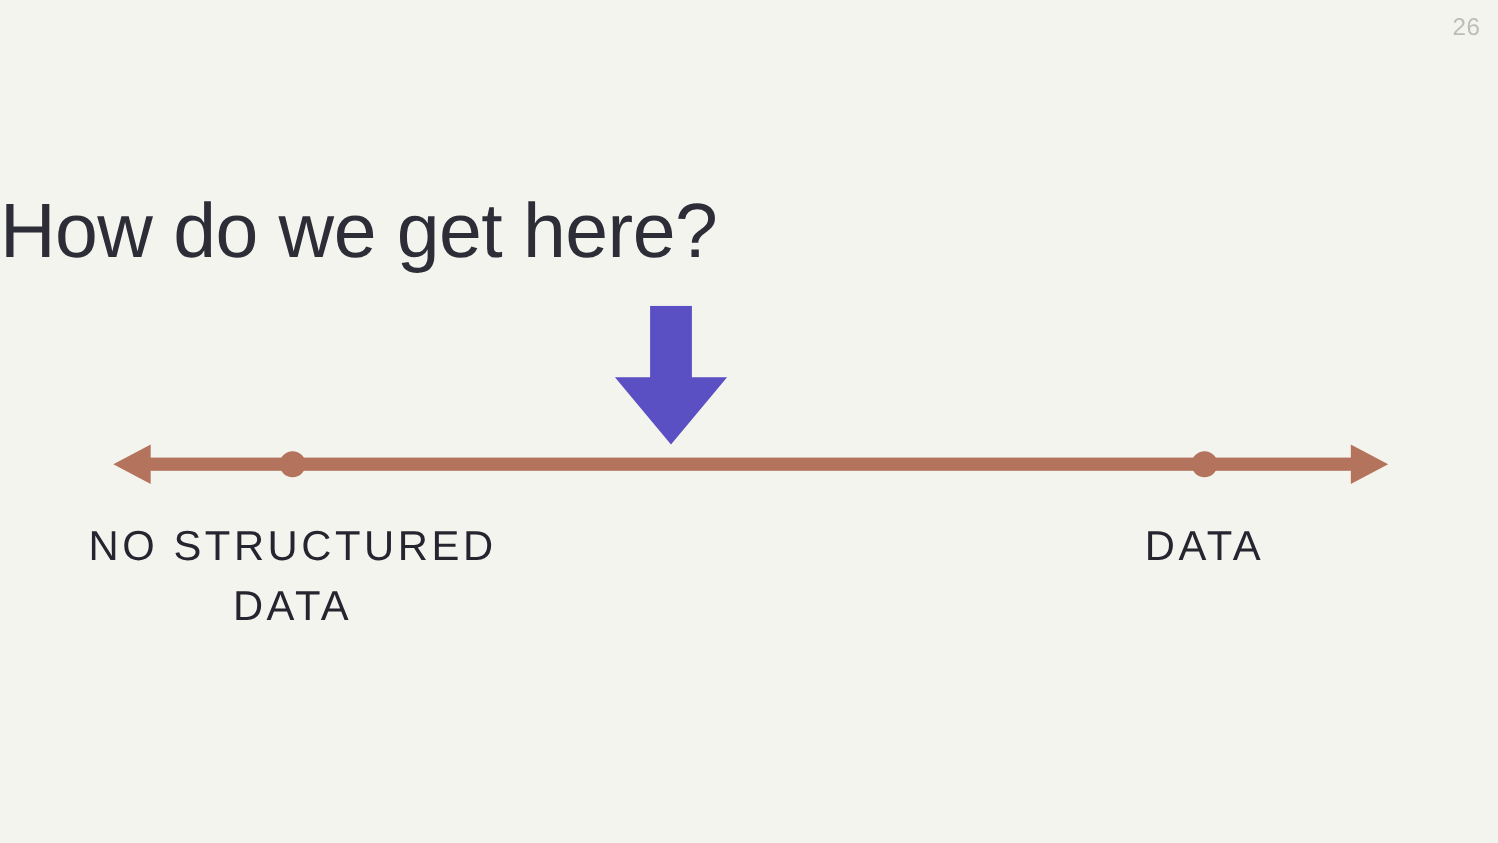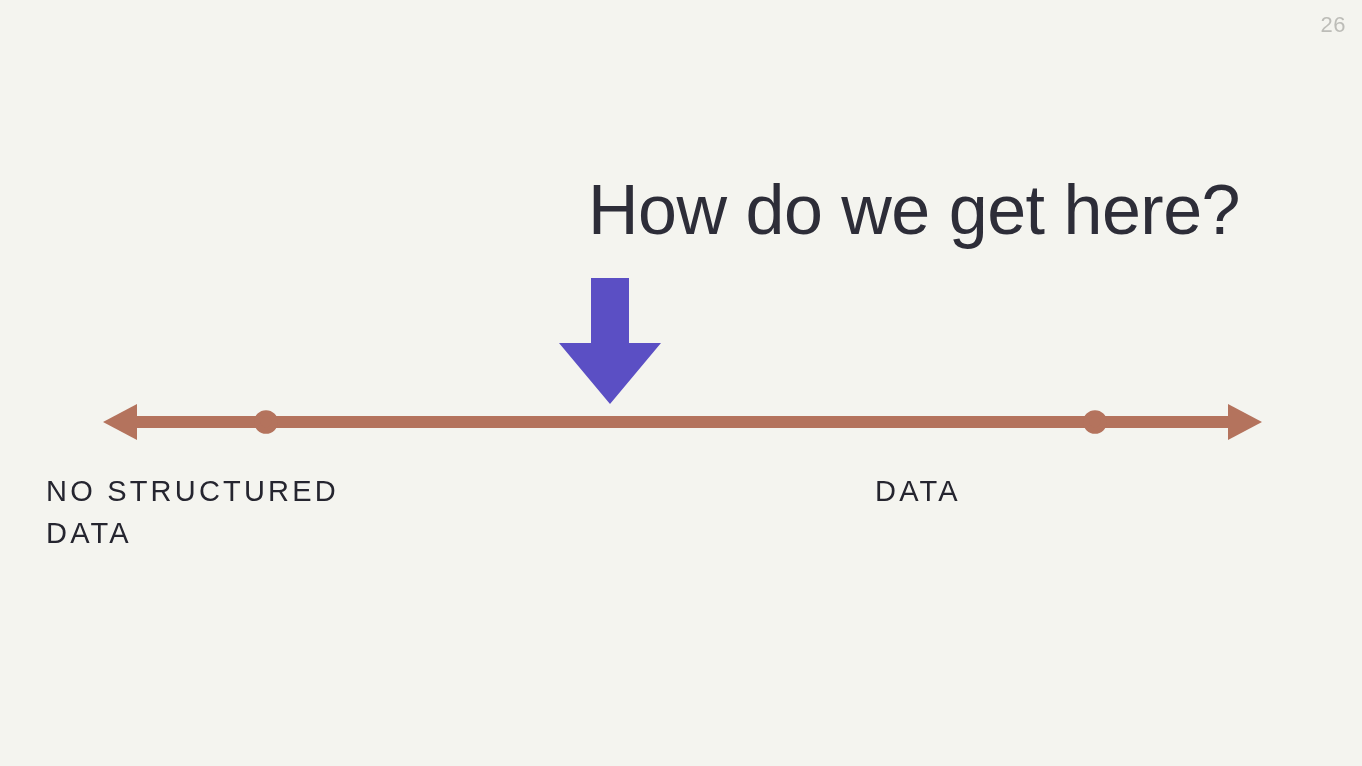--- a/index.html
+++ b/index.html
@@ -31,28 +31,27 @@
     line-height: 1;
     user-select: none;
   }
 
   
   #headline {
     position: absolute;
     left: 0;
     top: 175px;
     width: 1220px;
-    text-align: right;
+    text-align: left;
     font-size: 70px;
     font-weight: 300;
     letter-spacing: -0.5px;
     color: #2d2d38;
     line-height: 1.0;
     white-space: nowrap;
-    margin-left: 20px;
   }
 
   
   #down-arrow {
     position: absolute;
     left: 555px;
     top: 278px;
     width: 112px;
     height: 132px;
   }
@@ -64,21 +63,22 @@
     top: 396px;
     width: 1175px;
     height: 58px;
   }
 
   
   .endpoint-label {
     position: absolute;
     top: 470px;
     width: 440px;
-    font-size: 29px;
+    text-align: center;
+    font-size: 38px;
     font-weight: 400;
     letter-spacing: 3.2px;
     color: #25252f;
     line-height: 1.45;
     text-transform: uppercase;
   }
 
   #label-left  { left: 46px;  }
   #label-right { left: 875px; }
 

